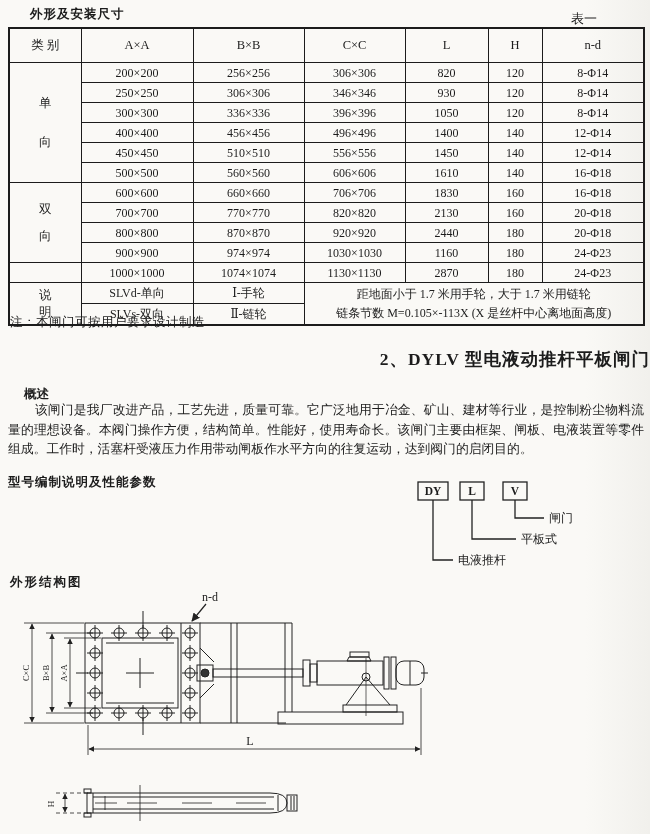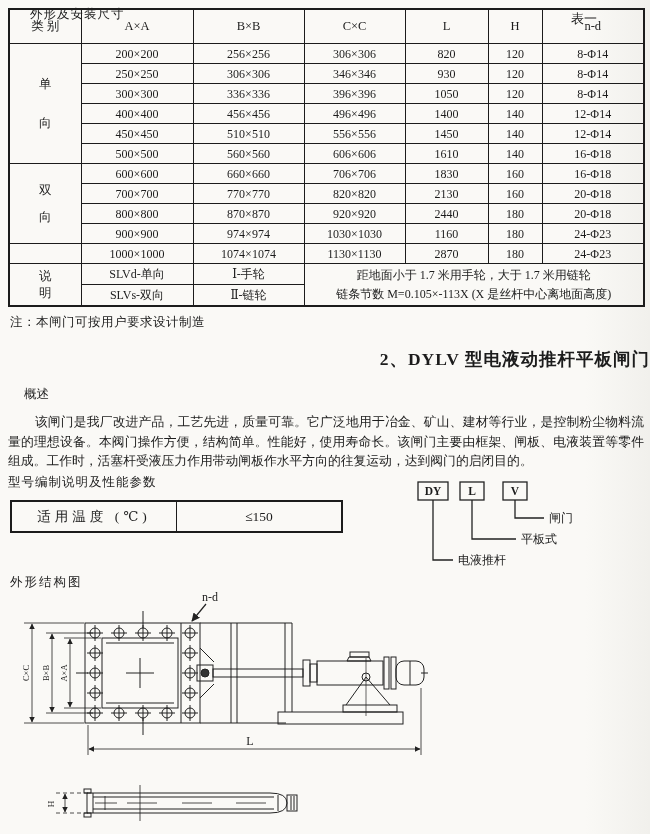--- a/index.html
+++ b/index.html
@@ -1,35 +1,35 @@
 <!DOCTYPE html>
 <html><head>
 <meta charset="utf-8">
 <style>
   html,body{margin:0;padding:0;}
   body{
     width:650px;height:834px;position:relative;overflow:hidden;
     background:linear-gradient(90deg,#faf9f6 0%,#faf9f6 90%,#f1f0ec 100%);
     font-family:"Liberation Serif","DejaVu Serif",serif;color:#1c1c1c;
   }
-  .sans{font-family:"Liberation Sans","DejaVu Sans",sans-serif;font-weight:normal;}
+  .sans{font-family:"Liberation Sans","DejaVu Sans",sans-serif;font-weight:bold;}
   .abs{position:absolute;}
 
   
   #sec1-heading{left:30px;top:6px;font-size:12.5px;letter-spacing:1px;}
   #table-label{left:571px;top:10px;font-size:13px;}
   #note-line{left:10px;top:314px;font-size:12.5px;letter-spacing:.5px;}
   #doc-title{left:0;top:347px;width:650px;text-align:right;font-size:17.5px;font-weight:bold;letter-spacing:1px;}
   #overview-heading{left:8px;top:386px;font-size:12.5px;margin-left:16px;}
-  #overview-text{left:8px;top:401px;width:636px;font-size:12.8px;line-height:19.5px;text-align:justify;text-indent:2.1em;margin-top:12px;}
+  #overview-text{left:8px;top:401px;width:636px;font-size:12.8px;line-height:19.5px;text-align:justify;text-indent:2.1em;}
   #model-heading{left:8px;top:474px;font-size:12.5px;letter-spacing:1px;}
   #structure-heading{left:10px;top:574px;font-size:12.5px;letter-spacing:2px;}
 
   
-  #dim-table{position:absolute;left:8px;top:8px;width:635px;border-collapse:collapse;table-layout:fixed;font-size:12px;}
+  #dim-table{position:absolute;left:8px;top:27px;width:635px;border-collapse:collapse;table-layout:fixed;font-size:12px;}
   #dim-table td,#dim-table th{border:1px solid #1c1c1c;text-align:center;padding:0;font-weight:normal;line-height:1;}
   #dim-table{border:2px solid #1c1c1c;}
   #dim-table thead th{height:33px;font-size:12.5px;}
   #dim-table tbody td{height:19px;}
   #dim-table tr.legend-row td{height:20px;}
   .group-label{display:flex;flex-direction:column;justify-content:space-evenly;align-items:center;font-size:12.5px;}
   .legend-label{display:flex;flex-direction:column;justify-content:space-evenly;align-items:center;height:38px;font-size:12.5px;}
   .legend-note div{line-height:19px;font-size:12px;}
 
   
@@ -195,24 +195,20 @@
 
 <div class="abs" id="doc-title">2、DYLV 型电液动推杆平板闸门</div>
 
 <div class="abs sans" id="overview-heading">概述</div>
 <div class="abs" id="overview-text">该闸门是我厂改进产品，工艺先进，质量可靠。它广泛地用于冶金、矿山、建材等行业，是控制粉尘物料流量的理想设备。本阀门操作方便，结构简单。性能好，使用寿命长。该闸门主要由框架、闸板、电液装置等零件组成。工作时，活塞杆受液压力作用带动闸板作水平方向的往复运动，达到阀门的启闭目的。</div>
 
 <div class="abs sans" id="model-heading">型号编制说明及性能参数</div>
 
 <table id="spec-table">
   <tbody>
-  <tr>
-    <td class="sp">适用温度 (℃)</td>
-    <td>≤150</td>
-  </tr>
 </tbody>
   </table>
 
 <svg class="abs" style="left:408px;top:476px" width="240" height="96" viewBox="0 0 240 96">
   <g stroke="#222" fill="none" stroke-width="1.3">
     <rect x="10" y="6" width="30" height="18"></rect>
     <rect x="52" y="6" width="24" height="18"></rect>
     <rect x="95" y="6" width="24" height="18"></rect>
     <path d="M107,24 V42 H136"></path>
     <path d="M64,24 V63 H108"></path>

